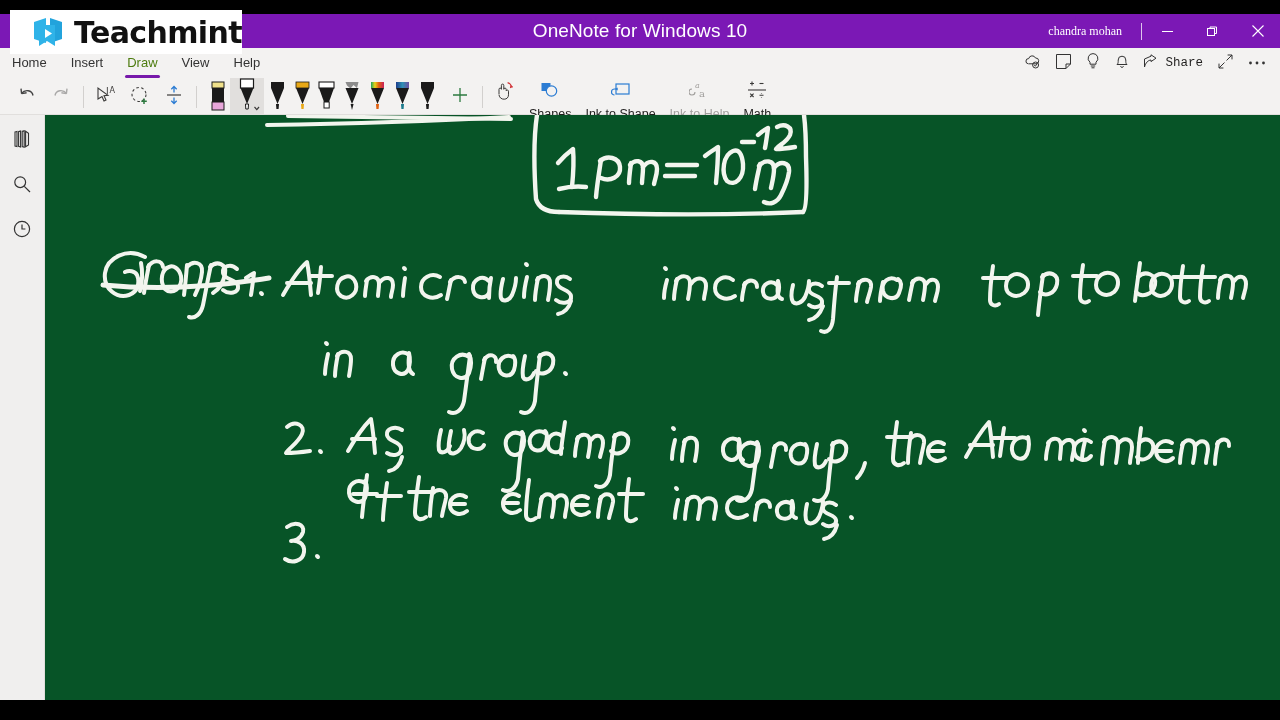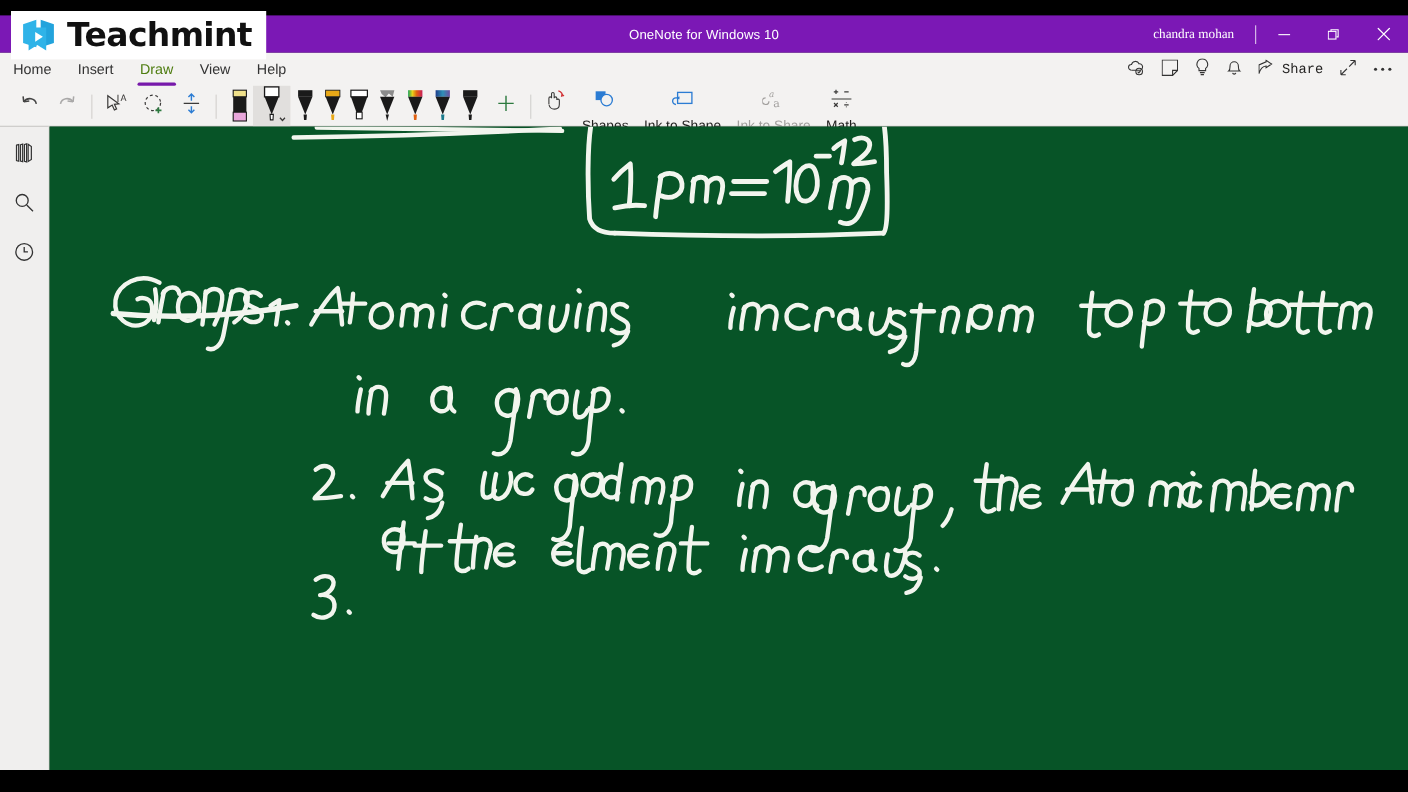--- a/index.html
+++ b/index.html
@@ -12,41 +12,41 @@
   #app { position: relative; width: 1280px; height: 720px; background: #000; }
 
   
   .titlebar {
     position: absolute; left: 0; top: 14px; width: 1280px; height: 34px;
     background: #7B18B5;
     display: flex; align-items: center;
   }
   .titlebar-title {
     position: absolute; left: 0; right: 0; text-align: center;
-    color: #ffffff; font-size: 12px; letter-spacing: .1px;
+    color: #ffffff; font-size: 19px; letter-spacing: .1px;
   }
   .titlebar-user {
     position: absolute; right: 158px; top: 50%; transform: translateY(-50%);
     color: #ffffff; font-size: 12px; white-space: nowrap; font-family: Liberation Serif, serif;
   }
   .titlebar-sep {
     position: absolute; right: 138px; top: 9px; width: 1px; height: 17px;
     background: rgba(255,255,255,.75);
   }
   .winbtns { position: absolute; right: 0; top: 0; height: 34px; display: flex; }
   .winbtn {
     width: 45px; height: 34px; display: flex; align-items: center; justify-content: center;
     color: #fff; font-size: 14px;
   }
   .winbtn svg { display: block; }
 
   
   .logo-badge {
     position: absolute; left: 10px; top: 10px; width: 232px; height: 44px;
-    background: #ffffff; display: flex; align-items: center; padding-left: 8px;
+    background: #ffffff; display: flex; align-items: center; padding-left: 21px;
     z-index: 40;
   }
   .logo-mark { width: 34px; height: 34px; position: relative; flex: 0 0 auto; }
   .logo-text {
     font-size: 30px; font-weight: bold; color: #111; margin-left: 9px;
     letter-spacing: -0.6px; font-family: "DejaVu Sans", sans-serif;
   }
 
   
   .ribbon {
@@ -406,21 +406,21 @@
       </div>
 
       <div class="cmd disabled">
         <span>
           <svg width="20" height="18" viewBox="0 0 20 18">
             <text x="6" y="7" font-size="8" font-family="DejaVu Serif" font-style="italic" fill="#A19F9D">a</text>
             <text x="10" y="16" font-size="10" font-family="DejaVu Serif" fill="#A19F9D">a</text>
             <path d="M6 11 a3 3 0 0 1 -3 3 a3 3 0 0 1 0 -6" fill="none" stroke="#A19F9D" stroke-width="1.1"></path>
           </svg>
         </span>
-        <span>Ink to Share</span>
+        <span>Ink to Help</span>
       </div>
 
       <div class="cmd">
         <span>
           <svg width="22" height="18" viewBox="0 0 22 18">
             <path d="M2 9 H20" stroke="#3b3a39" stroke-width="1.1"></path>
             <path d="M4 2.5 H8 M6 .5 V4.5" stroke="#3b3a39" stroke-width="1.1"></path>
             <path d="M13.5 2.5 H17.5" stroke="#3b3a39" stroke-width="1.1"></path>
             <path d="M4.2 12.6 L7.6 16 M7.6 12.6 L4.2 16" stroke="#3b3a39" stroke-width="1.1"></path>
             <path d="M13.5 14.3 H17.5 M15.5 12.2 v.5 M15.5 15.9 v.5" stroke="#3b3a39" stroke-width="1.1"></path>

